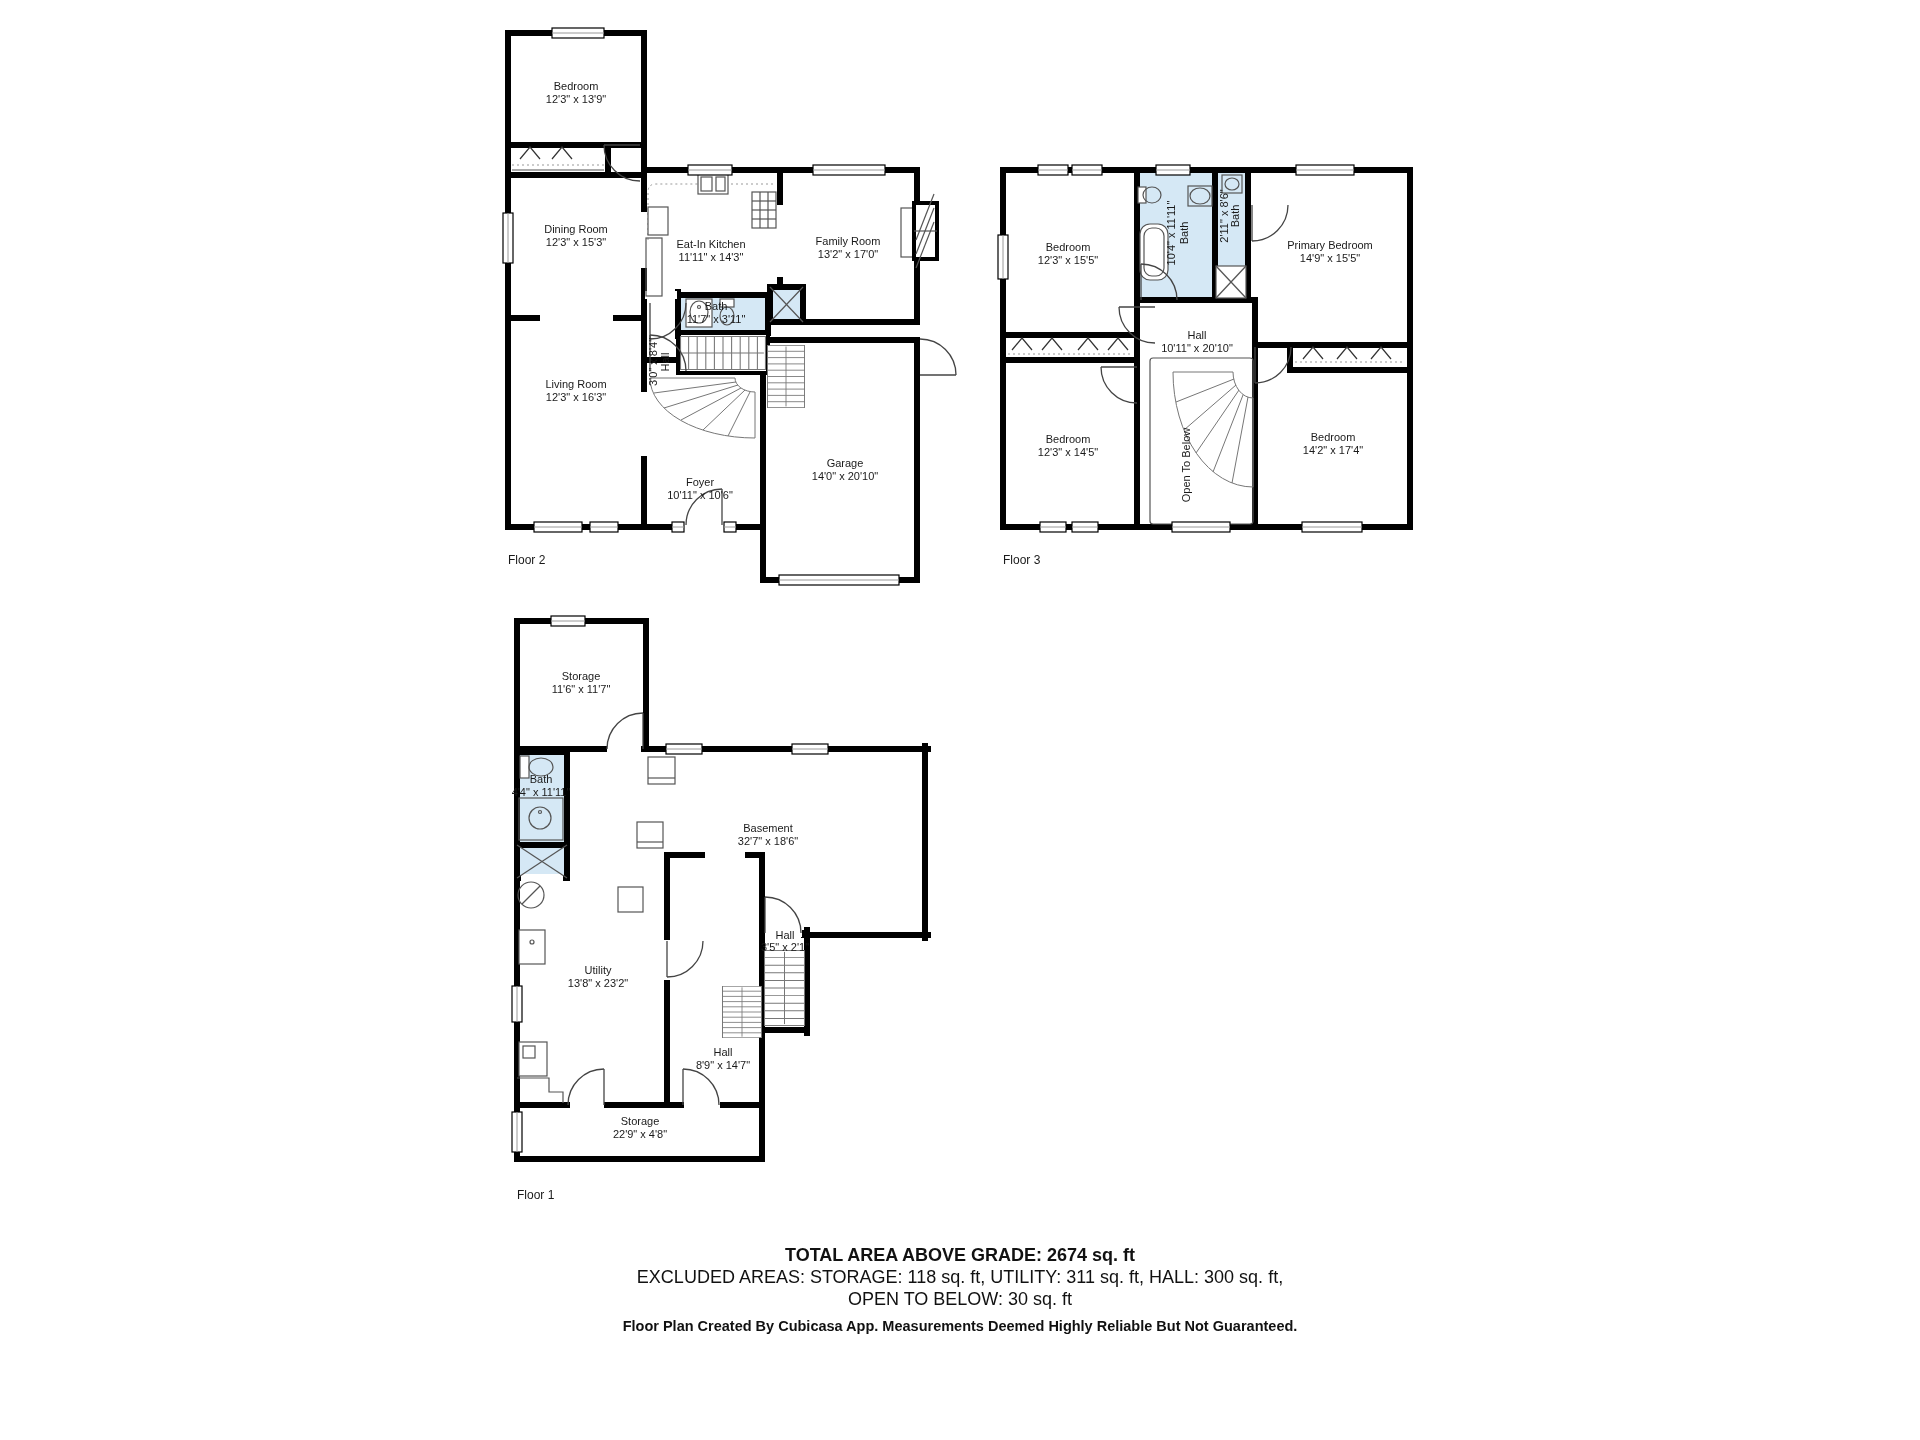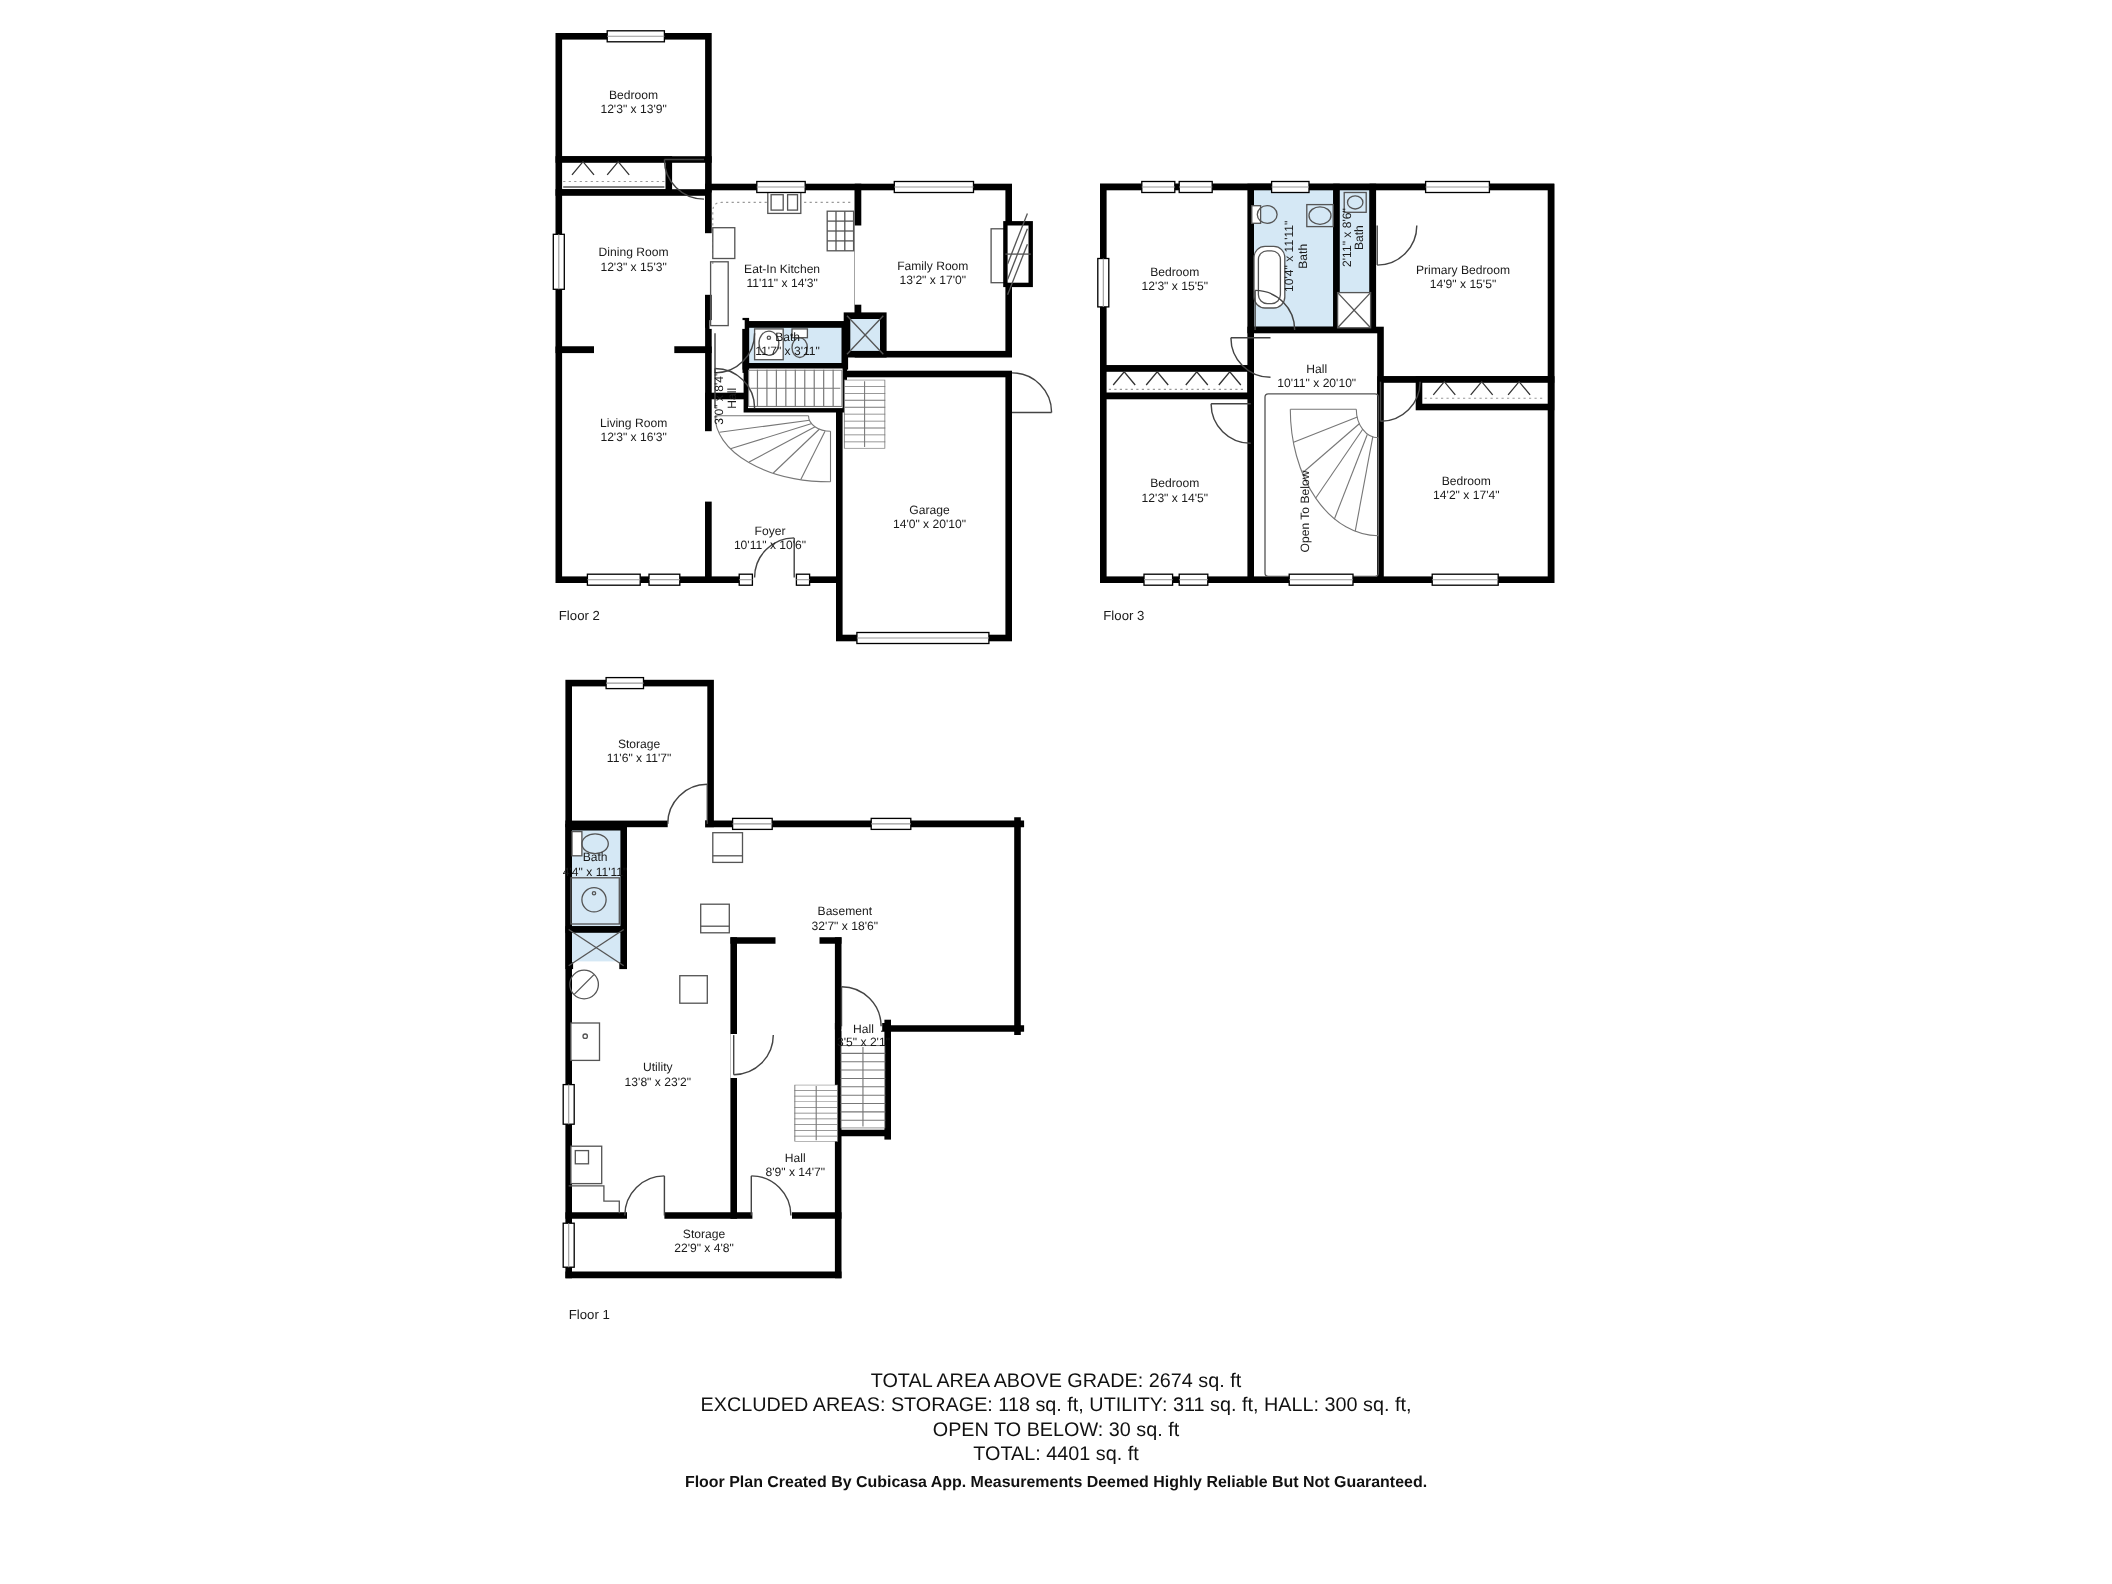--- a/index.html
+++ b/index.html
@@ -14,21 +14,21 @@
   .fx{fill:none;stroke:#555;stroke-width:1.2;}
   .fxw{fill:#fff;stroke:#555;stroke-width:1.2;}
   .dot{fill:none;stroke:#999;stroke-width:1;stroke-dasharray:2 3;}
   .stair{stroke:#777;stroke-width:1;fill:none;}
   text.rl{font-family:"Liberation Sans","DejaVu Sans",sans-serif;font-size:11px;fill:#1a1a1a;text-anchor:middle;}
   text.fc{font-family:"Liberation Sans","DejaVu Sans",sans-serif;font-size:12px;fill:#1a1a1a;text-anchor:start;}
   .win rect{fill:#fff;stroke:#000;stroke-width:1.2;}
   .win line{stroke:#9a9a9a;stroke-width:1;}
   #summary{position:absolute;left:0;top:1244px;width:1920px;text-align:center;color:#111;
            font-size:18px;line-height:22px;}
-  #summary .ttl{font-weight:normal;}
+  #summary .ttl{font-weight:bold;}
   #wmband{display:inline-block;margin-top:4px;background:var(--watermark_band,#d9d9d9);
           color:var(--watermark_text,#f5f5f5);font-size:32px;line-height:35px;padding:0 10px;
           white-space:nowrap;transform:scaleX(0.95);transform-origin:center;}
   #disclaimer{margin-top:5px;font-size:14.5px;font-weight:bold;color:#111;}
 </style>
 </head>
 <body>
 
 <div id="page">
 
@@ -445,17 +445,16 @@
     <text class="rl" x="640" y="1125">Storage</text>
     <text class="rl" x="640" y="1138">22'9" x 4'8"</text>
     <text class="fc" x="517" y="1199">Floor 1</text>
   </g>
 </svg>
 
 <div id="summary">
   <div class="ttl">TOTAL AREA ABOVE GRADE: 2674 sq. ft</div>
   <div>EXCLUDED AREAS: STORAGE: 118 sq. ft, UTILITY: 311 sq. ft, HALL: 300 sq. ft,</div>
   <div>OPEN TO BELOW: 30 sq. ft</div>
-  <div>TOTAL: 4401 sq. ft</div>
   <div id="disclaimer">Floor Plan Created By Cubicasa App. Measurements Deemed Highly Reliable But Not Guaranteed.</div>
 </div>
 
 </div>
 
 </body></html>

